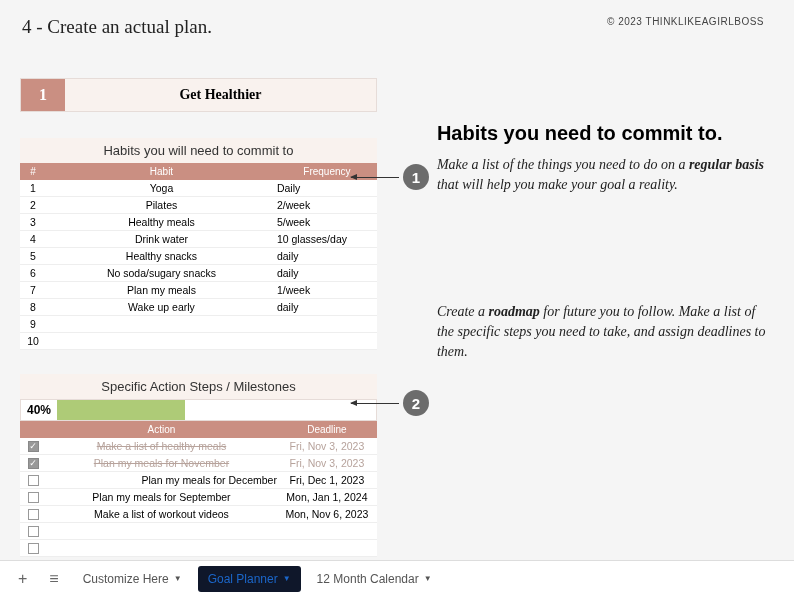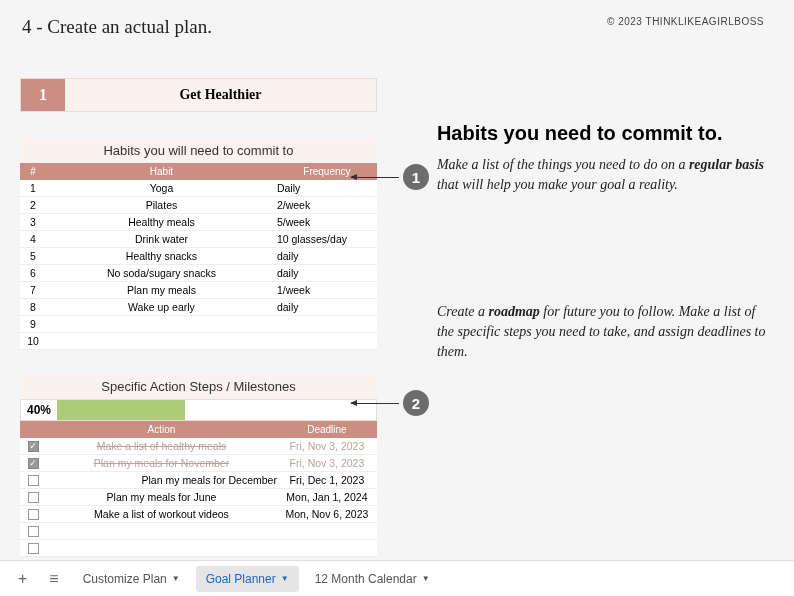--- a/index.html
+++ b/index.html
@@ -142,21 +142,21 @@
     height: 36px;
     background: #fff;
     border-top: 1px solid #ddd;
     display: flex;
     align-items: center;
     padding: 0 10px;
     font-size: 12px;
     gap: 6px;
   }
   .tab-btn { padding: 6px 10px; color: #555; display: flex; align-items: center; gap: 5px; border-radius: 3px; }
-  .tab-btn.active { background: #e5e5e5; color: #1b66c9; }
+  .tab-btn.active { background: #0f172a; color: #1b66c9; }
   .caret { font-size: 8px; }
   .icon-btn { color: #666; font-size: 16px; padding: 4px 8px; }
 </style>
 </head>
 <body>
 
 <div class="header">
   <div class="page-title">4 - Create an actual plan.</div>
   <div class="copyright">©  2023 THINKLIKEAGIRLBOSS</div>
 </div>
@@ -262,21 +262,21 @@
             <div class="a-chk">
               <div class="chk"></div>
             </div>
             <div class="a-act" style="text-align:right">Plan my meals for December</div>
             <div class="a-dl" style="text-align:center">Fri, Dec 1, 2023</div>
           </div>
           <div class="row">
             <div class="a-chk">
               <div class="chk"></div>
             </div>
-            <div class="a-act" style="text-align:center">Plan my meals for June</div>
+            <div class="a-act" style="text-align:center">Plan my meals for September</div>
             <div class="a-dl" style="text-align:center">Mon, Jan 1, 2024</div>
           </div>
           <div class="row">
             <div class="a-chk">
               <div class="chk"></div>
             </div>
             <div class="a-act" style="text-align:center">Make a list of workout videos</div>
             <div class="a-dl" style="text-align:center">Mon, Nov 6, 2023</div>
           </div>
           <div class="row">
@@ -317,21 +317,21 @@
 <div class="badge" style="left:403px; top:164px;">1</div>
 <div class="arrow" style="left:351px; top:177px; width:48px;"></div>
 
 <div class="badge" style="left:403px; top:390px;">2</div>
 <div class="arrow" style="left:351px; top:403px; width:48px;"></div>
 
 <div class="tabs">
   <div class="icon-btn">+</div>
   <div class="icon-btn">≡</div>
   <div class="tab-btn">
-    <span>Customize Plan</span>
+    <span>Customize Here</span>
       <span class="caret">▼</span>
   </div>
   <div class="tab-btn active">
     <span>Goal Planner</span>
       <span class="caret">▼</span>
   </div>
   <div class="tab-btn">
     <span>12 Month Calendar</span>
       <span class="caret">▼</span>
   </div>

